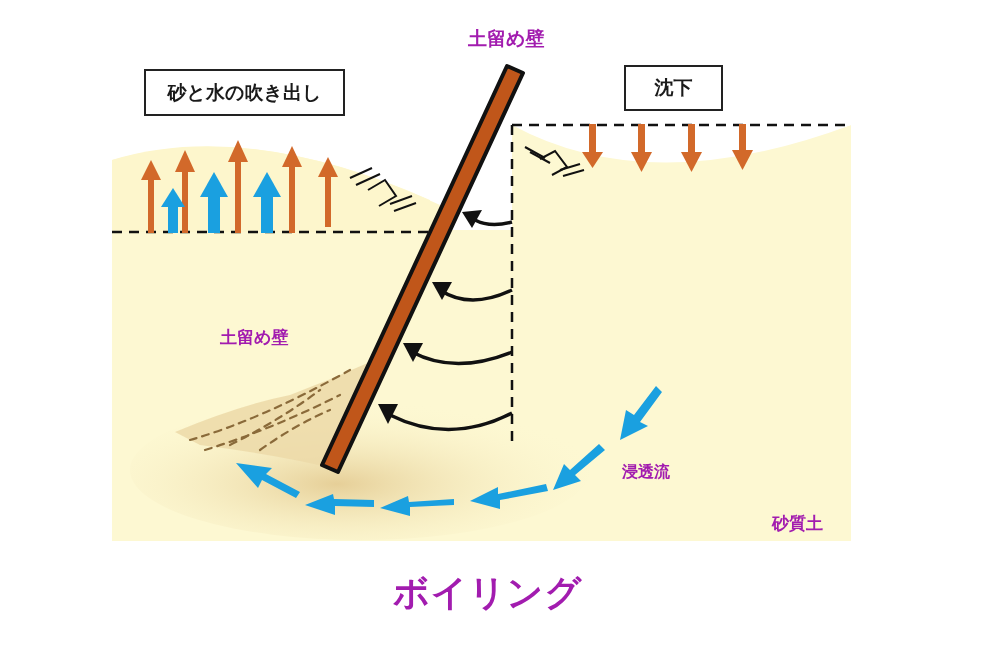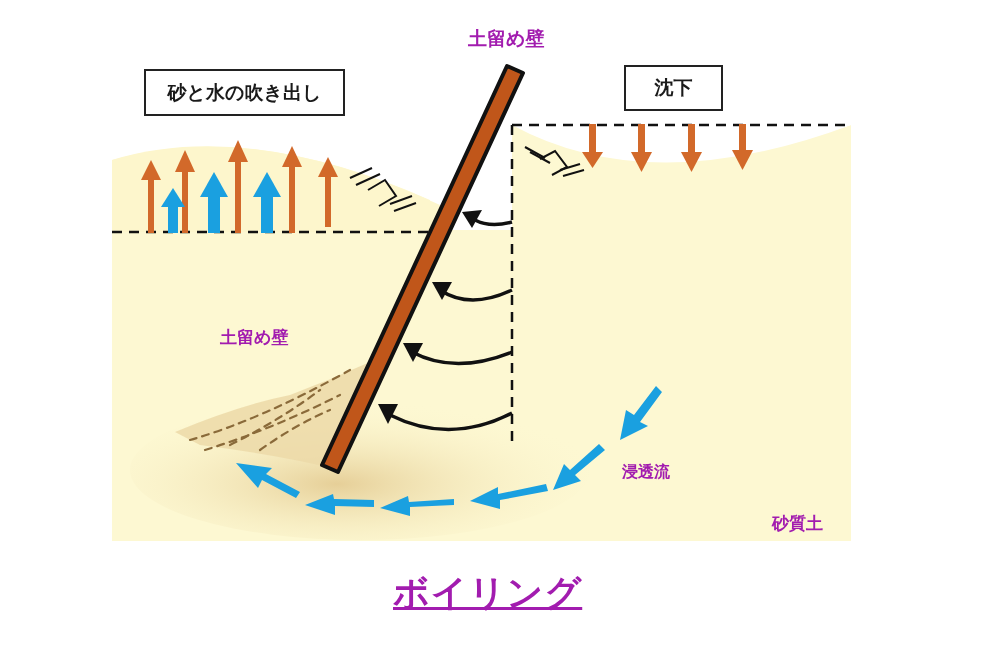--- a/index.html
+++ b/index.html
@@ -152,13 +152,13 @@
 </div>
 
 <div class="boxlabel" style="left:624px; top:65px; width:99px; height:46px;">
   <span>沈下</span>
 </div>
 
 <div class="label" style="left:220px; top:326px; font-size:17px;">土留め壁</div>
 <div class="label" style="left:622px; top:462px; font-size:16px;">浸透流</div>
 <div class="label" style="left:772px; top:512px; font-size:17px;text-align:right;">砂質土</div>
 
-<div class="label" style="left:393px; top:569px; font-size:36px; letter-spacing:1px;text-decoration:underline;">ボイリング</div>
+<div class="label" style="left:393px; top:569px; font-size:36px; letter-spacing:1px;">ボイリング</div>
 
 </body></html>

